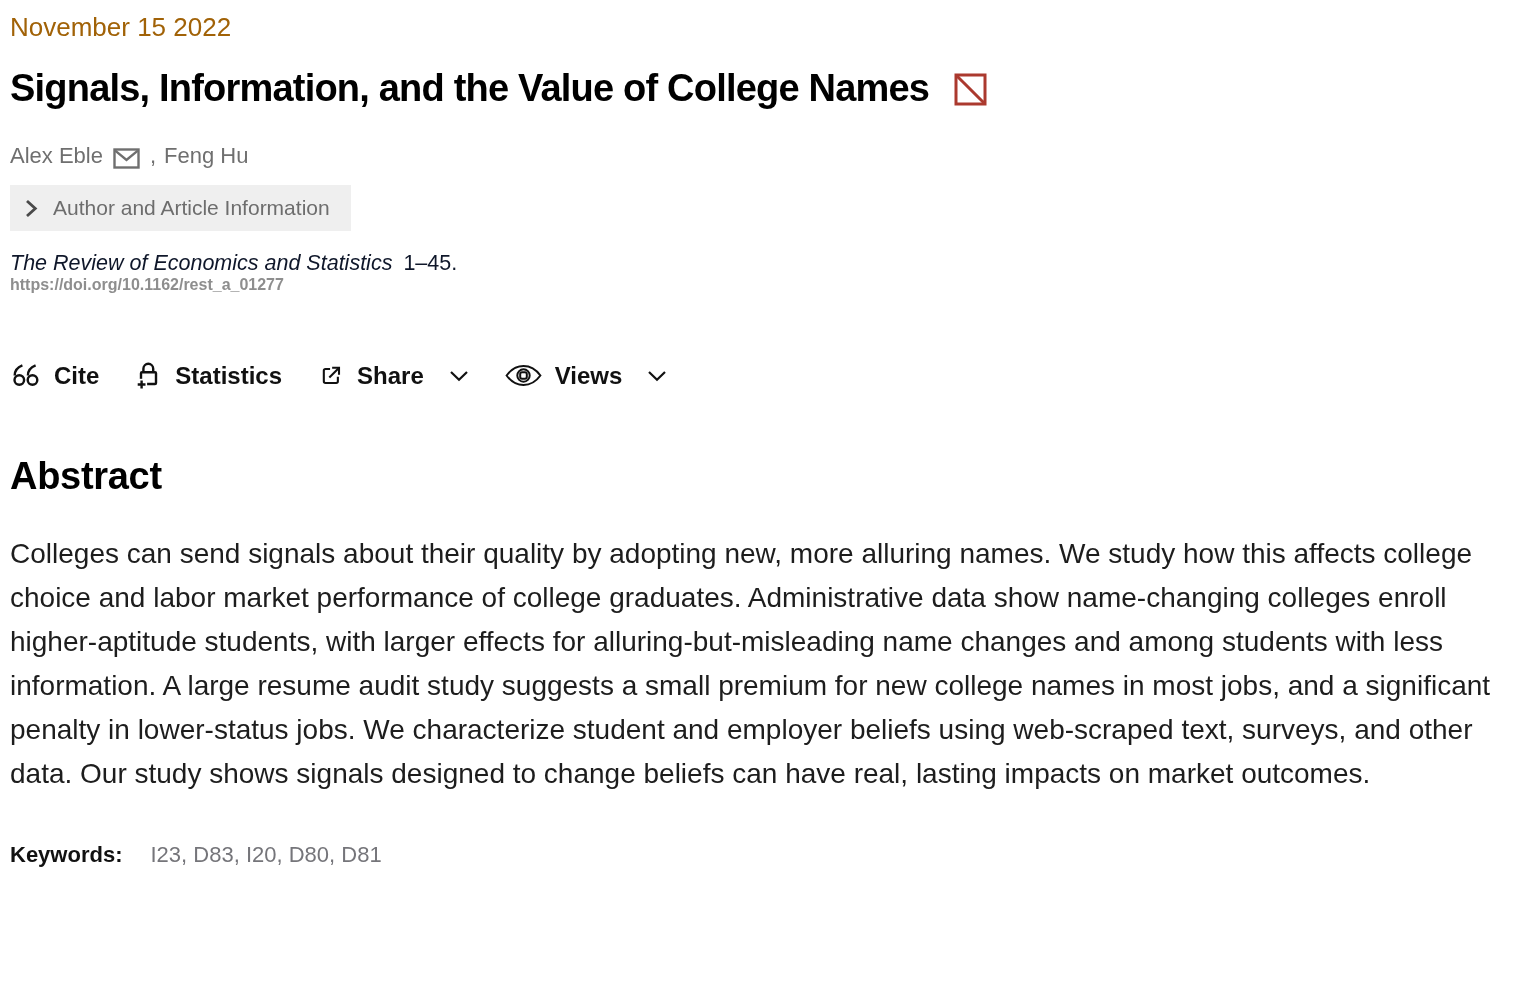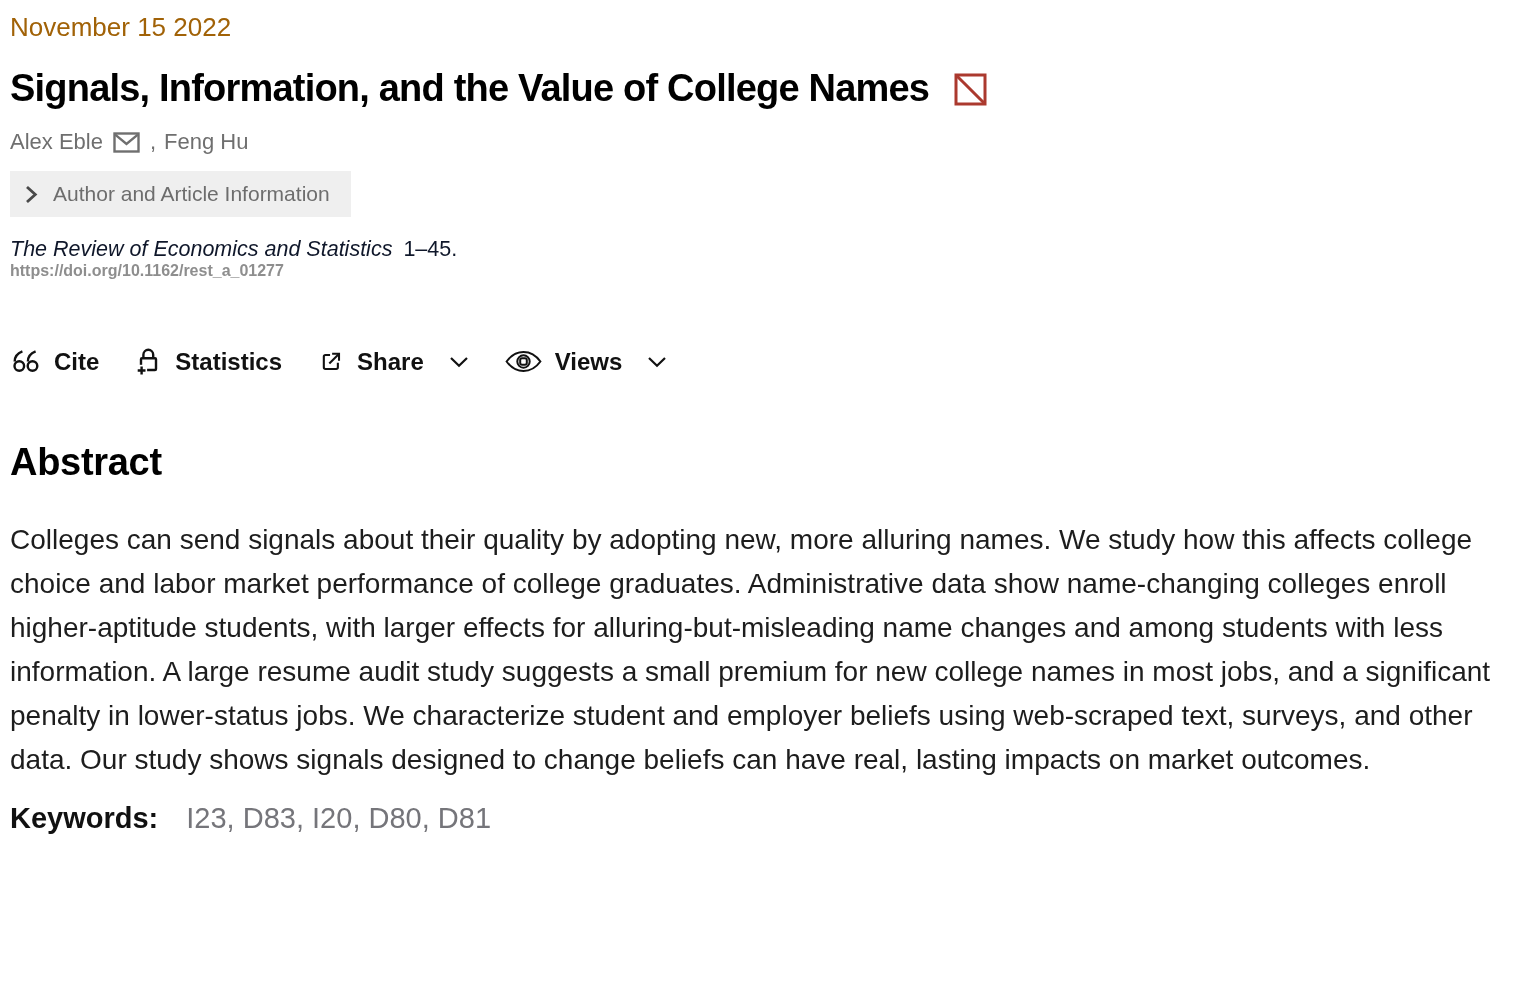--- a/index.html
+++ b/index.html
@@ -22,21 +22,21 @@
   .date{font-size:26px;line-height:26px;color:#a16207;}
 
   .title{
     margin:26px 0 0 0;
     font-size:38px;line-height:44px;font-weight:700;letter-spacing:-0.8px;
     color:#000;display:flex;align-items:center;gap:25px;
   }
   .title svg{flex:none;margin-top:2px;}
 
   .authors{
-    margin-top:19px;display:flex;align-items:center;gap:8px;
+    margin-top:33px;display:flex;align-items:flex-end;gap:8px;
     font-size:22px;color:var(--text-gray);
   }
   a{text-decoration:none;color:inherit;cursor:pointer;}
   .mail-icon{margin:0 2px;}
 
   .chip{
     margin-top:16px;display:inline-flex;align-items:center;gap:15px;
     background:var(--chip-bg);border:none;padding:11px 21px 11px 15px;
     font-size:21px;color:#6d6d6d;cursor:pointer;font-family:inherit;text-align:center;
   }
@@ -51,21 +51,21 @@
   .tbtn{
     display:inline-flex;align-items:center;gap:13px;
     background:none;border:none;padding:0;cursor:pointer;
     font-family:inherit;font-size:24px;font-weight:700;color:var(--ink);
   }
   .tbtn .chev{margin-left:12px;}
 
   .abs-heading{margin:64px 0 0 0;font-size:38px;line-height:44px;font-weight:700;color:#000;letter-spacing:-0.3px;}
   .abs-text{margin:34px 0 0 0;font-size:28px;line-height:44px;color:var(--body-text);max-width:1514px;}
 
-  .keywords{margin-top:21px;display:flex;align-items:baseline;font-size:29px;line-height:30px;}
+  .keywords{margin-top:44px;display:flex;align-items:baseline;font-size:22px;line-height:30px;}
   .kw-label{font-weight:700;color:var(--ink);margin-right:28px;}
   .kw, .kw-sep{color:#75757a;}
 
   
   .ic{fill:none;stroke:var(--ink);}
   .ic-gray{fill:none;stroke:var(--text-gray);}
   .ic-red{fill:none;stroke:var(--accent-red);}
   .ic-dkgray{fill:none;stroke:#4a4a4a;}
   .halo{fill:#ffffff;stroke:none;}
 </style>

